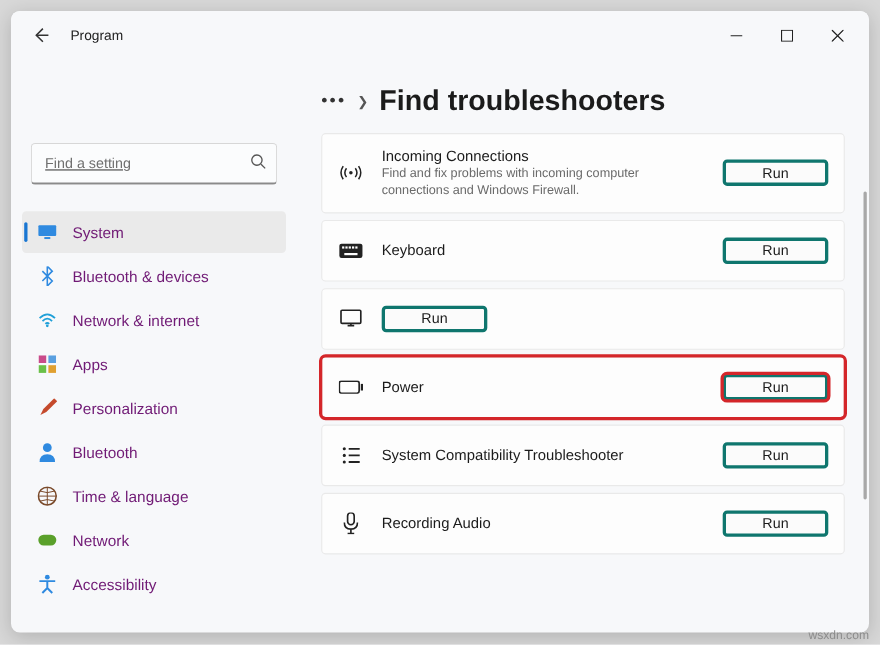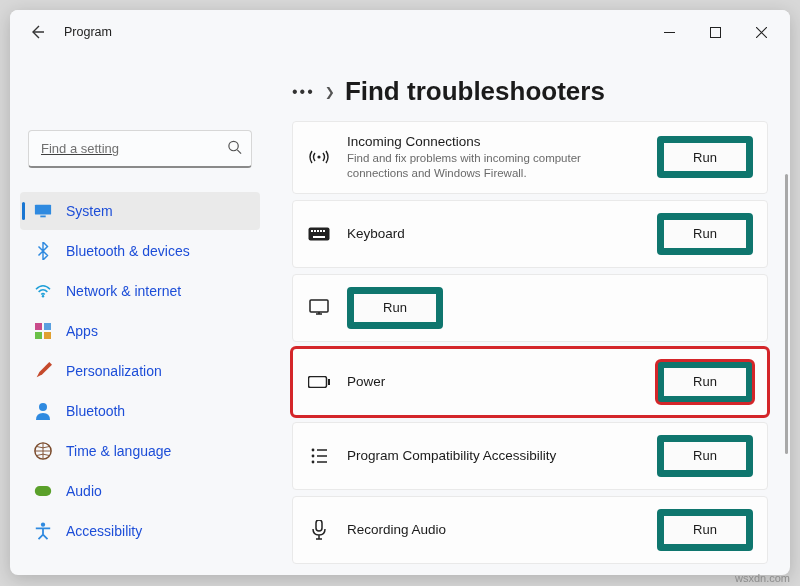--- a/index.html
+++ b/index.html
@@ -27,21 +27,21 @@
     width: 100%; height: 38px; border: 1px solid #d7d7d7; border-radius: 4px;
     background: #fbfcfd; padding: 0 34px 0 12px; font-size: 13px; color: #404040;
     border-bottom: 2px solid #8a8a8a;
     text-decoration: underline;
   }
   .search::placeholder { color: #6f6f6f; }
   .search-icon { position: absolute; right: 10px; top: 50%; transform: translateY(-50%); color:#555;}
   .nav { display: flex; flex-direction: column; gap: 2px; }
   .nav-item {
     display: flex; align-items: center; gap: 14px; height: 38px; padding: 0 12px 0 14px;
-    border-radius: 4px; cursor: pointer; font-size: 14px; color: #1d4ed8;
+    border-radius: 4px; cursor: pointer; font-size: 14px; color: #701a75;
     position: relative;
   }
   .nav-item.active { background: #eaeaea; }
   .nav-item.active::before {
     content: ""; position: absolute; left: 2px; top: 10px; bottom: 10px; width: 3px;
     background: #1976d2; border-radius: 2px;
   }
   .nav-icon { width: 18px; height: 18px; display: flex; align-items: center; justify-content: center; font-size: 15px; }
   .main { flex: 1; padding: 22px 22px 10px 22px; overflow-y: auto; position: relative; }
   .page-header { display: flex; align-items: center; gap: 10px; margin-bottom: 14px; }
@@ -53,21 +53,21 @@
     background: #fdfdfd; border: 1px solid #e9e9e9; border-radius: 4px;
     display: flex; align-items: center; padding: 12px 14px; gap: 16px;
     min-height: 56px;
   }
   .titem.highlight { outline: 3px solid #d4262a; outline-offset: -1px; }
   .ticon { width: 24px; display:flex; align-items:center; justify-content:center; color:#222; }
   .tbody { flex: 1; display: flex; flex-direction: column; gap: 2px; }
   .tname { font-size: 13.5px; color: #1b1b1b; }
   .tdesc { font-size: 11.5px; color: #6a6a6a; line-height: 1.3; }
   .run-btn {
-    width: 96px; height: 42px; border: 7px solid #0f766e; border-radius: 4px;
+    width: 96px; height: 24px; border: 3px solid #0f766e; border-radius: 4px;
     background: #fbfbfb; font-size: 13px; color:#1b1b1b; cursor: pointer;
     display: flex; align-items: center; justify-content: center;
   }
   .run-btn.highlight { outline: 3px solid #d4262a; outline-offset: -1px; }
   .scrollbar-thumb {
     position: absolute; right: 2px; width: 3px; background: #a8a8a8; border-radius: 2px;
     top: 120px; height: 280px;
   }
   .watermark { position:absolute; right: 10px; bottom: 2px; font-size: 11px; color:#8c8c8c; }
 </style>
@@ -180,21 +180,21 @@
               </svg>
             </span>
             <span>Time &amp; language</span>
           </div>
           <div class="nav-item">
             <span class="nav-icon">
               <svg width="20" height="14" viewBox="0 0 22 14">
                 <rect x="1" y="1" width="20" height="12" rx="6" fill="#5aa02a"></rect>
               </svg>
             </span>
-            <span>Audio</span>
+            <span>Network</span>
           </div>
           <div class="nav-item">
             <span class="nav-icon">
               <svg width="18" height="18" viewBox="0 0 20 20">
                 <circle cx="10" cy="3" r="2.4" fill="#2f8ae0"></circle>
                 <path d="M2 7 L18 7 M10 7 V14 M10 14 L5 19 M10 14 L15 19" stroke="#2f8ae0" stroke-width="2" fill="none"></path>
               </svg>
             </span>
             <span>Accessibility</span>
           </div>
@@ -262,21 +262,21 @@
           <div class="titem">
             <span class="ticon">
               <svg width="18" height="18" viewBox="0 0 18 18">
                 <circle cx="3" cy="3" r="1.4" fill="#222"></circle>
                 <circle cx="3" cy="9" r="1.4" fill="#222"></circle>
                 <circle cx="3" cy="15" r="1.4" fill="#222"></circle>
                 <path d="M7 3 H17 M7 9 H17 M7 15 H17" stroke="#222" stroke-width="1.6"></path>
               </svg>
             </span>
             <div class="tbody">
-              <div class="tname">Program Compatibility Accessibility</div>
+              <div class="tname">System Compatibility Troubleshooter</div>
             </div>
             <button class="run-btn">Run</button>
           </div>
           <div class="titem">
             <span class="ticon">
               <svg width="14" height="20" viewBox="0 0 14 20">
                 <rect x="4" y="0" width="6" height="11" rx="3" fill="none" stroke="#222" stroke-width="1.5"></rect>
                 <path d="M1 9 Q1 15 7 15 Q13 15 13 9 M7 15 V19 M4 19 H10" fill="none" stroke="#222" stroke-width="1.5"></path>
               </svg>
             </span>

